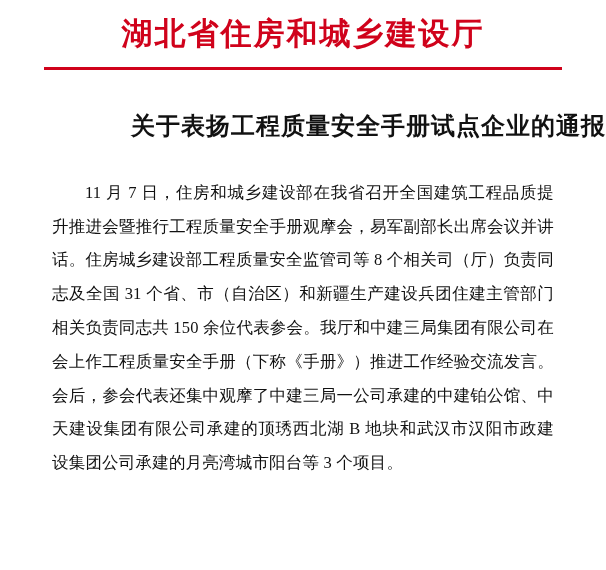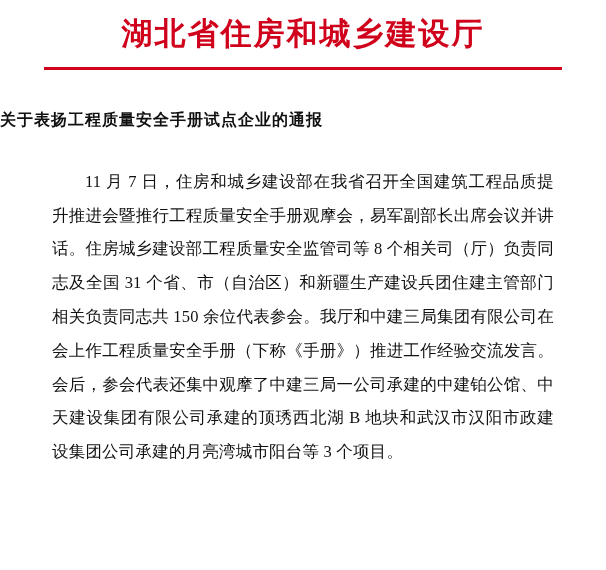--- a/index.html
+++ b/index.html
@@ -42,22 +42,22 @@
   .doc-number-row {
     margin-top: 44px;
     padding-right: 68px;
     text-align: right;
     font-size: 16px;
     color: #1a1a1a;
     letter-spacing: 0.5px;
   }
   .doc-title {
     margin-top: 40px;
-    text-align: left;
-    font-size: 16px;
+    text-align: right;
+    font-size: 24px;
     font-weight: bold;
     color: #111111;
     letter-spacing: 1px;
     font-family: Liberation Sans, sans-serif;
   }
   .body-block {
     margin: 34px 52px 0 52px;
     font-size: 16.5px;
     line-height: 2.05;
     color: #111111;

